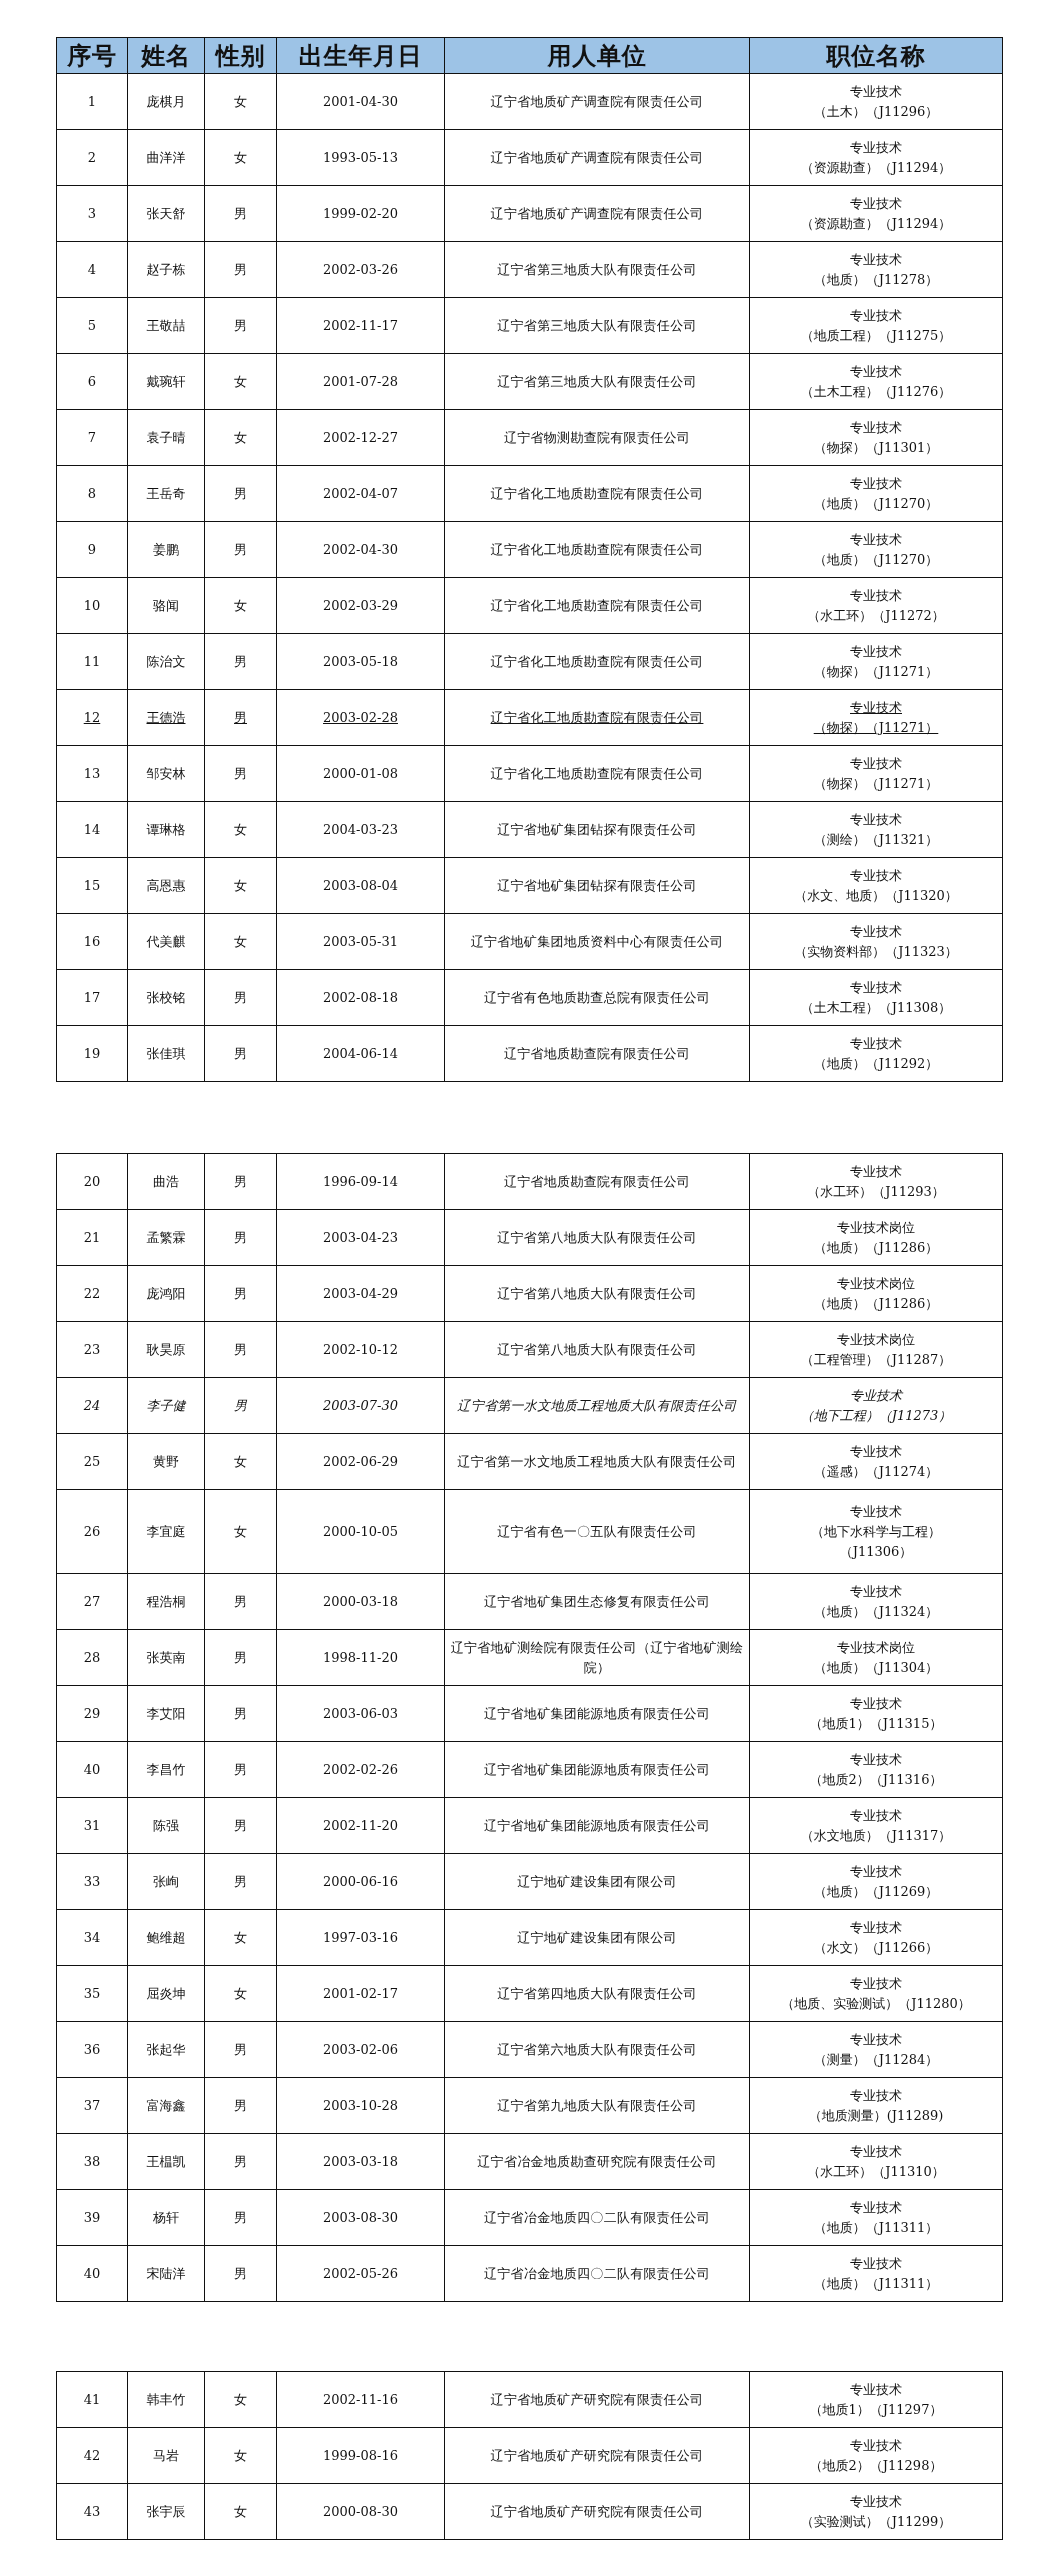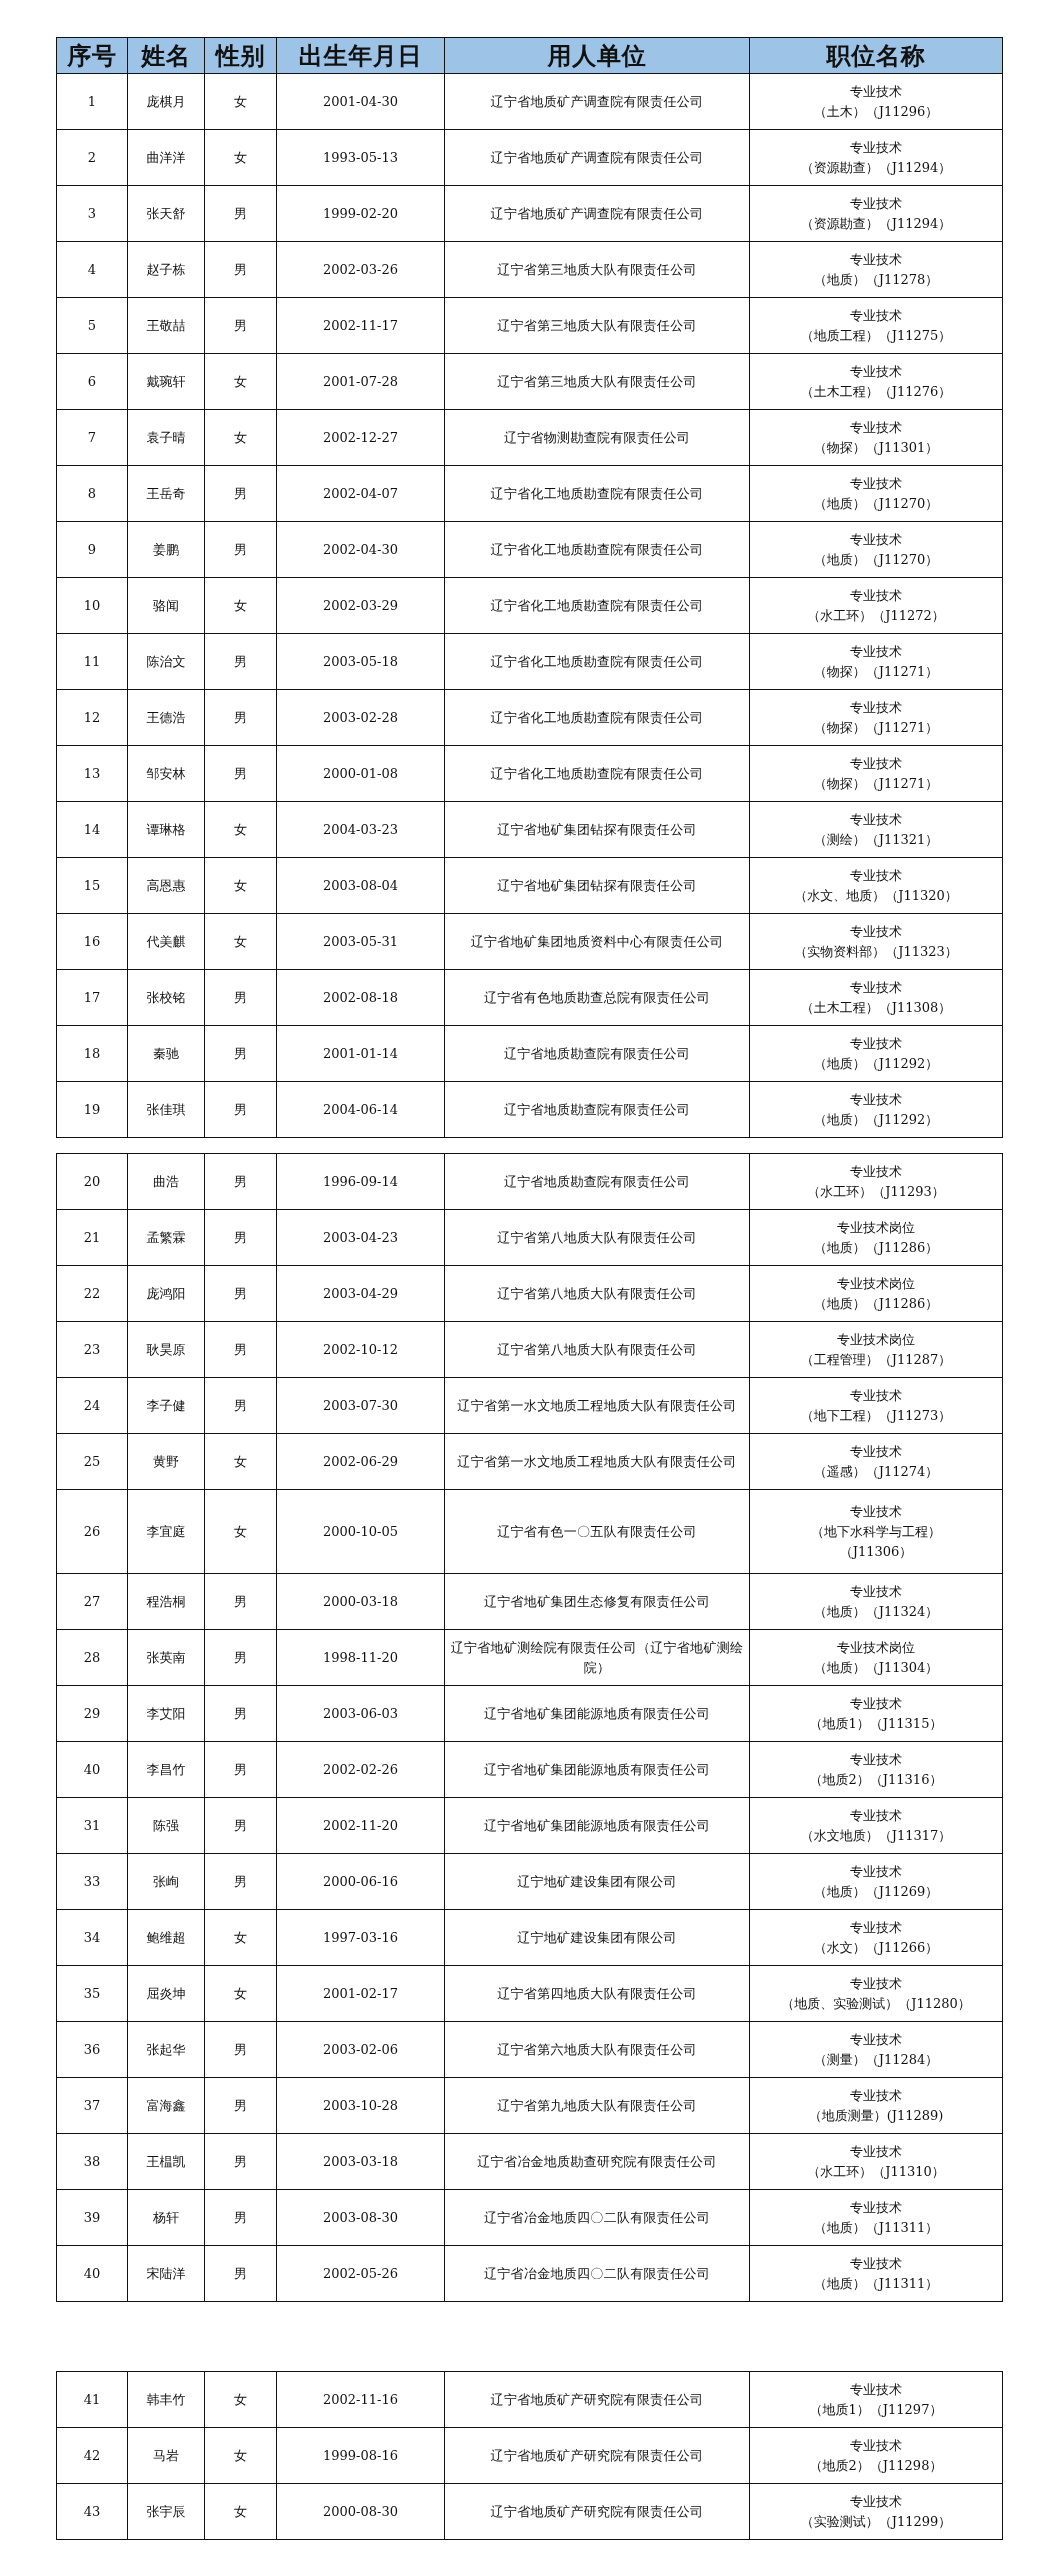--- a/index.html
+++ b/index.html
@@ -151,21 +151,21 @@
         <td>11</td>
         <td>陈治文</td>
         <td>男</td>
         <td>2003-05-18</td>
         <td class="unit">辽宁省化工地质勘查院有限责任公司</td>
         <td>
           <span class="title-line">专业技术</span>
           <span class="title-line">（物探）（J11271）</span>
         </td>
       </tr>
-      <tr style="height: 56px;">
+      <tr style="height: 56px; text-decoration: underline;">
         <td>12</td>
         <td>王德浩</td>
         <td>男</td>
         <td>2003-02-28</td>
         <td class="unit">辽宁省化工地质勘查院有限责任公司</td>
         <td>
           <span class="title-line">专业技术</span>
           <span class="title-line">（物探）（J11271）</span>
         </td>
       </tr>
@@ -215,31 +215,20 @@
       </tr>
       <tr style="height: 56px;">
         <td>17</td>
         <td>张校铭</td>
         <td>男</td>
         <td>2002-08-18</td>
         <td class="unit">辽宁省有色地质勘查总院有限责任公司</td>
         <td>
           <span class="title-line">专业技术</span>
           <span class="title-line">（土木工程）（J11308）</span>
-        </td>
-      </tr>
-      <tr style="height: 56px;">
-        <td>18</td>
-        <td>秦驰</td>
-        <td>男</td>
-        <td>2001-01-14</td>
-        <td class="unit">辽宁省地质勘查院有限责任公司</td>
-        <td>
-          <span class="title-line">专业技术</span>
-          <span class="title-line">（地质）（J11292）</span>
         </td>
       </tr>
       <tr style="height: 56px;">
         <td>19</td>
         <td>张佳琪</td>
         <td>男</td>
         <td>2004-06-14</td>
         <td class="unit">辽宁省地质勘查院有限责任公司</td>
         <td>
           <span class="title-line">专业技术</span>
@@ -296,21 +285,21 @@
         <td>23</td>
         <td>耿昊原</td>
         <td>男</td>
         <td>2002-10-12</td>
         <td class="unit">辽宁省第八地质大队有限责任公司</td>
         <td>
           <span class="title-line">专业技术岗位</span>
           <span class="title-line">（工程管理）（J11287）</span>
         </td>
       </tr>
-      <tr style="height: 56px;">
+      <tr style="height: 56px; font-style: italic;">
         <td>24</td>
         <td>李子健</td>
         <td>男</td>
         <td>2003-07-30</td>
         <td class="unit">辽宁省第一水文地质工程地质大队有限责任公司</td>
         <td>
           <span class="title-line">专业技术</span>
           <span class="title-line">（地下工程）（J11273）</span>
         </td>
       </tr>

